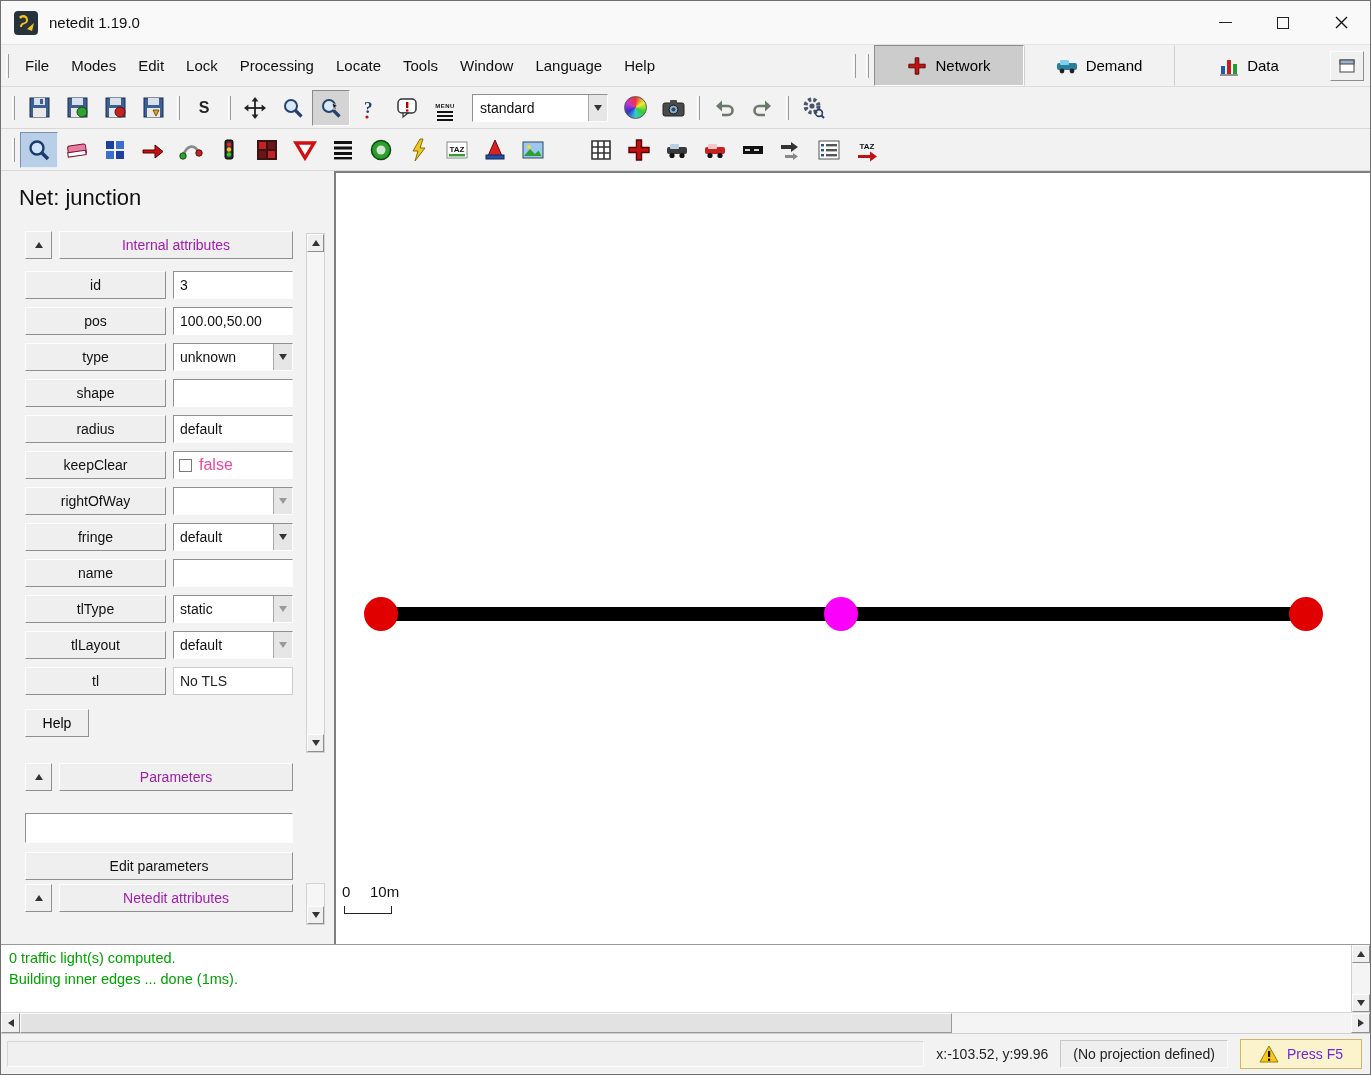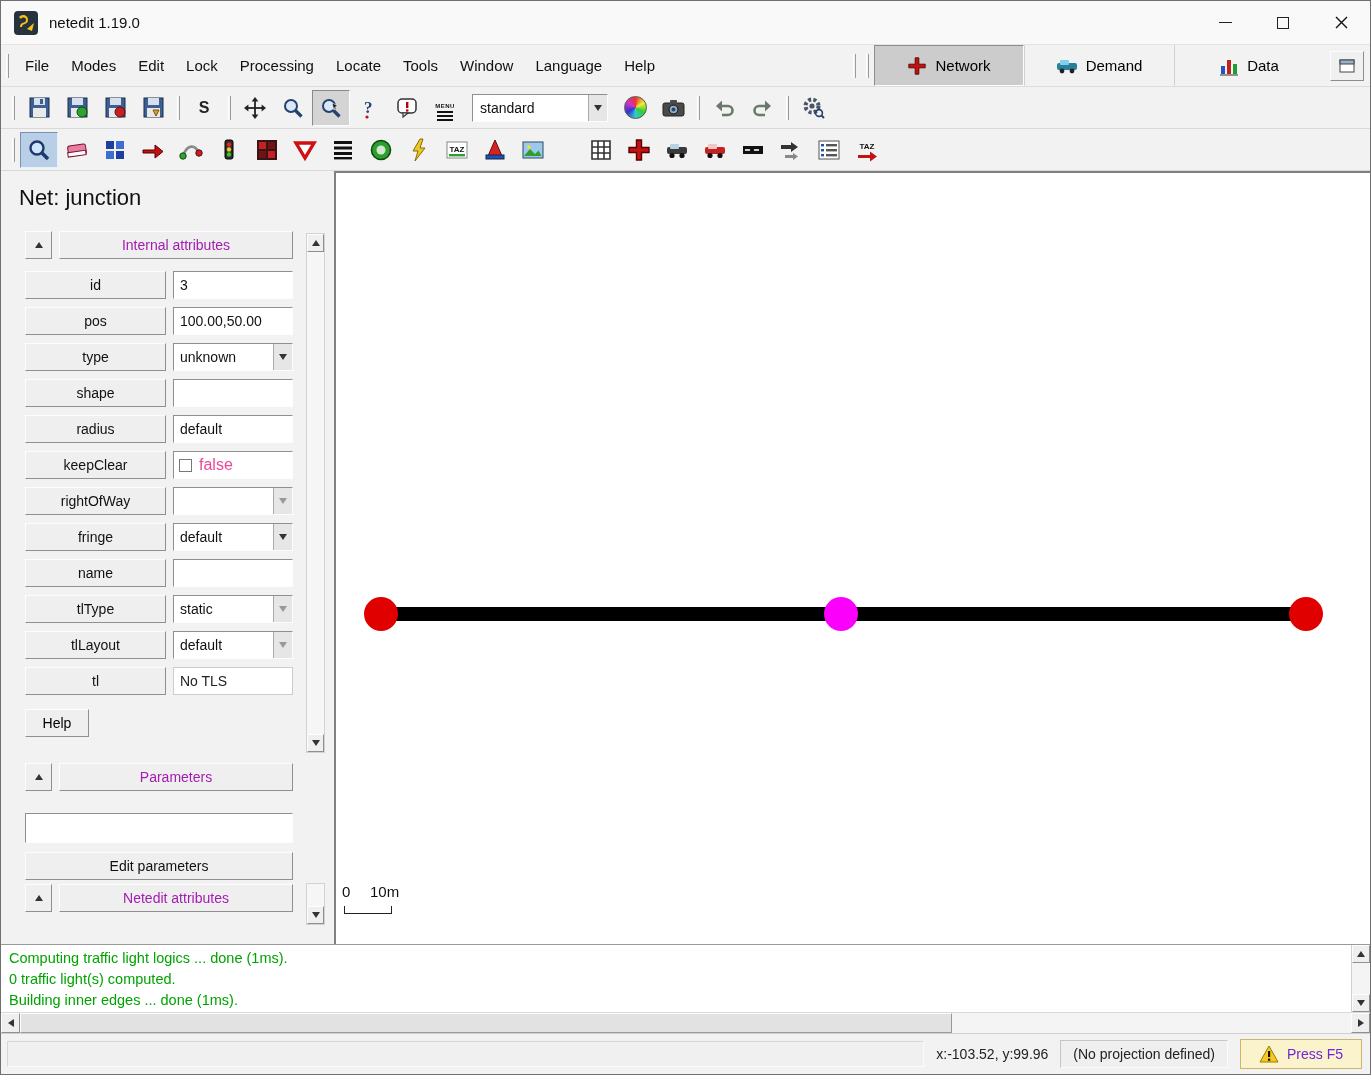--- a/index.html
+++ b/index.html
@@ -575,21 +575,20 @@
       <div class="junction j-red" style="left:28px;top:424px"></div>
       <div class="junction j-mag" style="left:488px;top:424px"></div>
       <div class="junction j-red" style="left:953px;top:424px"></div>
       <span class="scale-num" style="left:6px">0</span>
       <span class="scale-num" style="left:34px">10m</span>
       <div class="scale-ruler"></div>
     </div>
   </div>
 
   <div class="logarea">
-    <div class="logline">Computing traffic light logics ... done (1ms).</div>
     <div class="logline"> 0 traffic light(s) computed.</div>
     <div class="logline">Building inner edges ... done (1ms).</div>
     <div class="logscroll">
       <div class="sb-btn">
           <span class="tri-up"></span>
         </div>
       <div class="sb-track"></div>
       <div class="sb-btn">
           <span class="tri-down"></span>
         </div>

